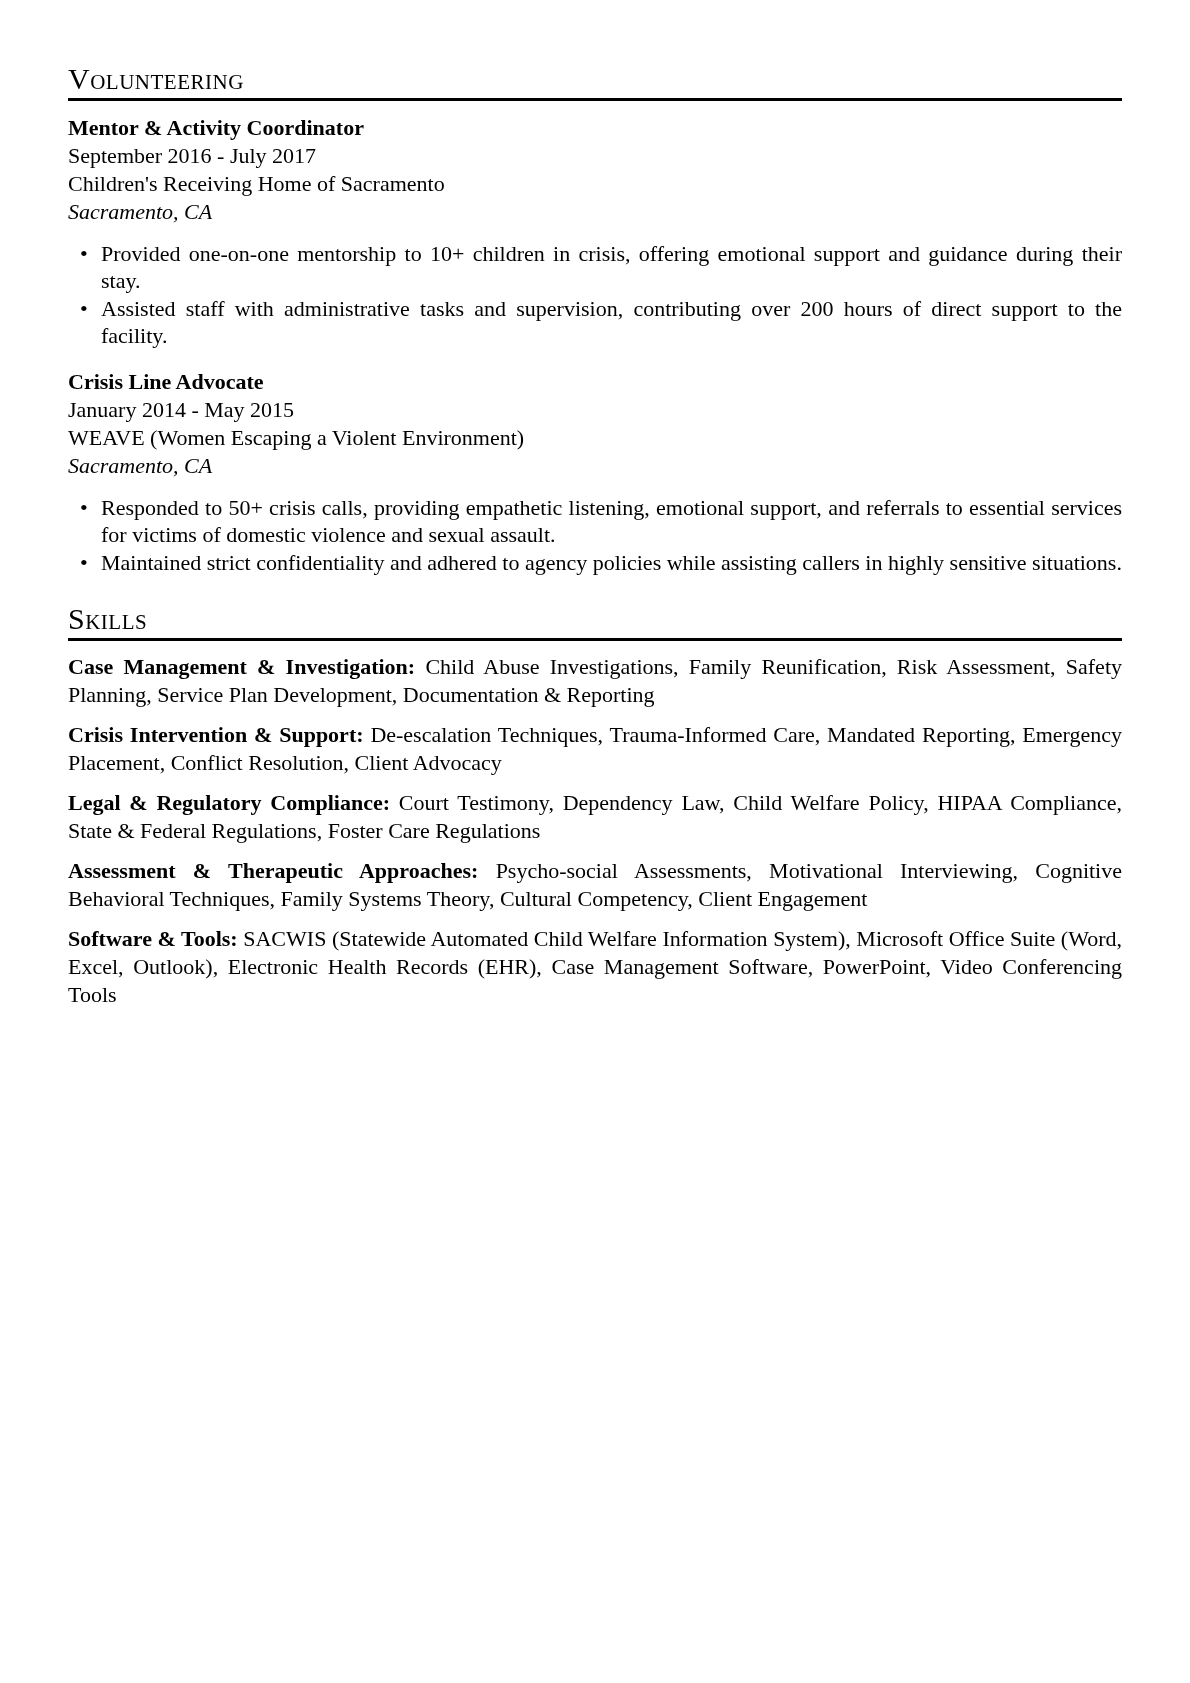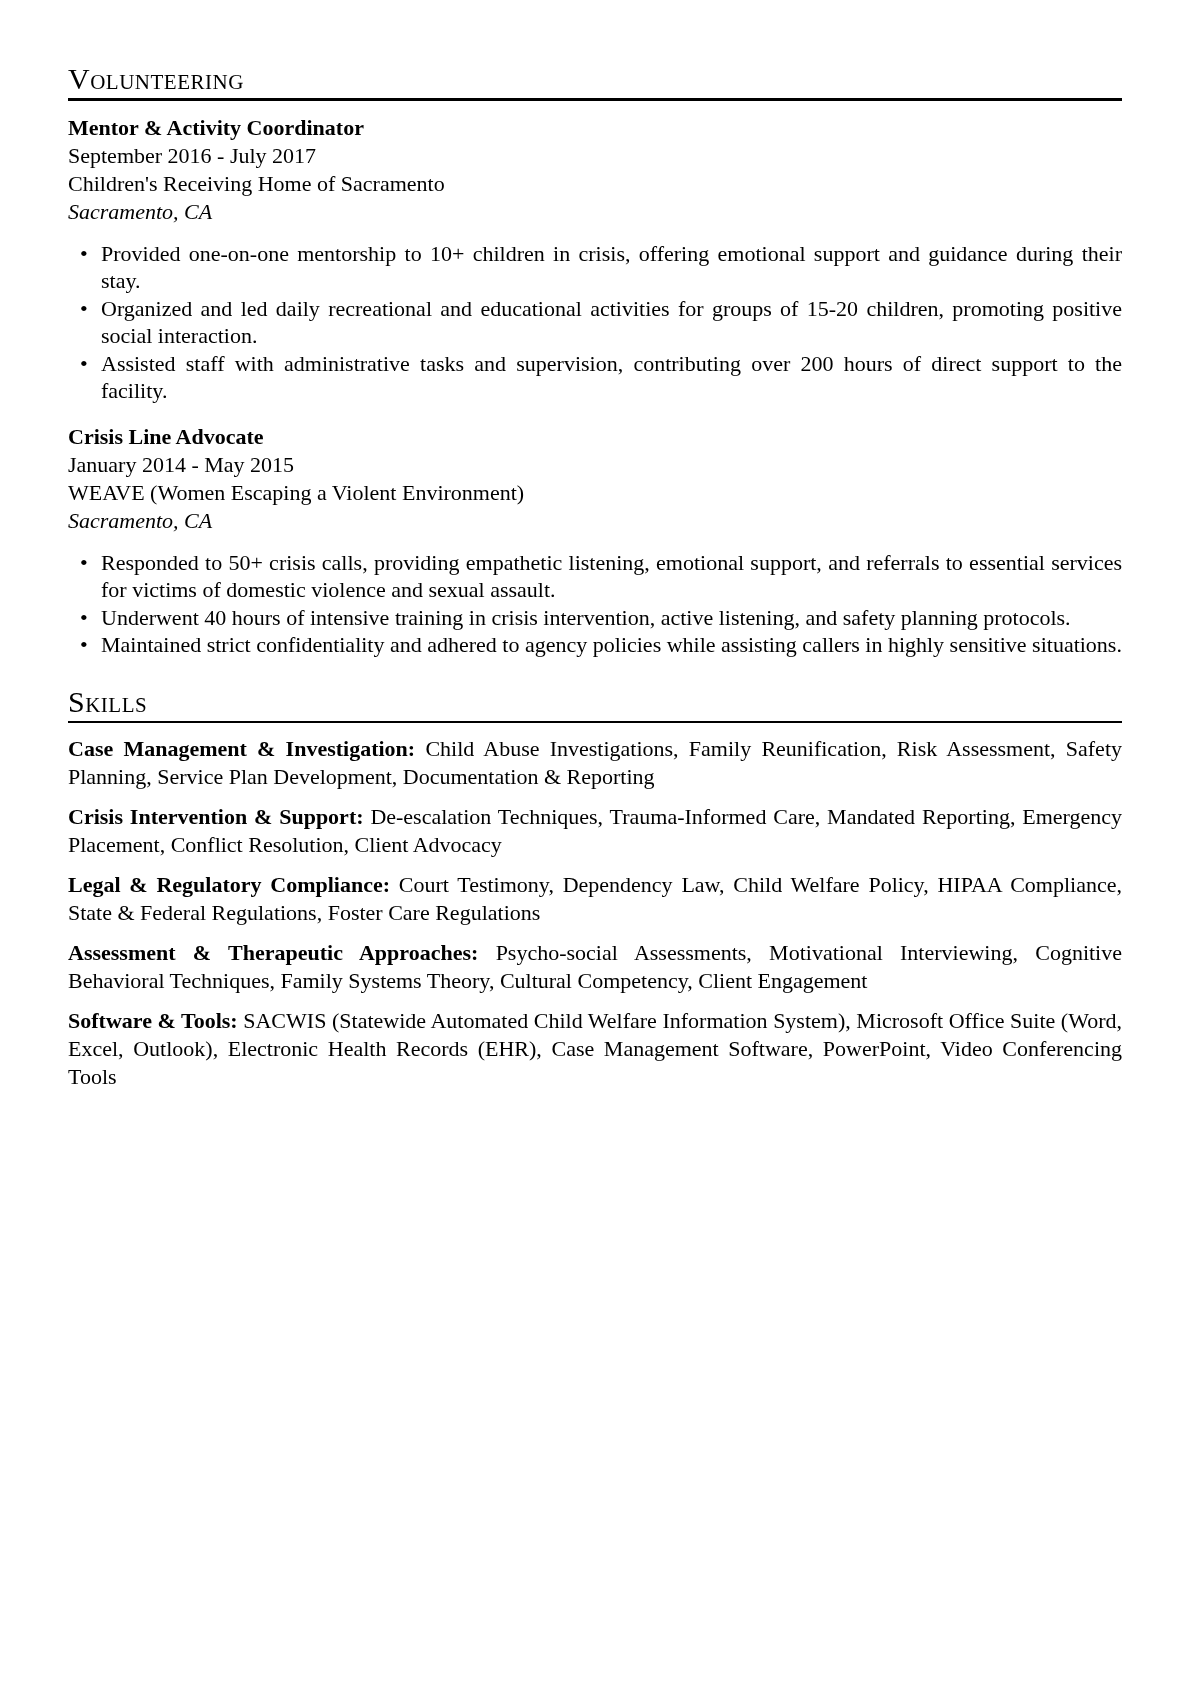--- a/index.html
+++ b/index.html
@@ -94,37 +94,35 @@
       <div class="row">
         <span class="entry-title">Mentor &amp; Activity Coordinator</span>
         <span class="entry-dates">September 2016 - July 2017</span>
       </div>
       <div class="row">
         <span class="entry-org">Children's Receiving Home of Sacramento</span>
         <span class="entry-loc">Sacramento, CA</span>
       </div>
       <ul class="bullets">
         <li>Provided one-on-one mentorship to 10+ children in crisis, offering emotional support and guidance during their stay.</li>
-        <li>Organized and led daily recreational and educational activities for groups of 15-20 children, promoting positive social interaction.</li>
         <li>Assisted staff with administrative tasks and supervision, contributing over 200 hours of direct support to the facility.</li>
       </ul>
     </div>
 
     <div class="entry">
       <div class="row">
         <span class="entry-title">Crisis Line Advocate</span>
         <span class="entry-dates">January 2014 - May 2015</span>
       </div>
       <div class="row">
         <span class="entry-org">WEAVE (Women Escaping a Violent Environment)</span>
         <span class="entry-loc">Sacramento, CA</span>
       </div>
       <ul class="bullets">
         <li>Responded to 50+ crisis calls, providing empathetic listening, emotional support, and referrals to essential services for victims of domestic violence and sexual assault.</li>
-        <li>Underwent 40 hours of intensive training in crisis intervention, active listening, and safety planning protocols.</li>
         <li>Maintained strict confidentiality and adhered to agency policies while assisting callers in highly sensitive situations.</li>
       </ul>
     </div>
   </div>
 
   <div class="section">
     <h2 class="sec-title">Skills</h2>
     <div class="sec-rule"></div>
 
     <p class="skill"><span class="skill-label">Case Management &amp; Investigation:</span> <span>Child Abuse Investigations, Family Reunification, Risk Assessment, Safety Planning, Service Plan Development, Documentation &amp; Reporting</span></p>

